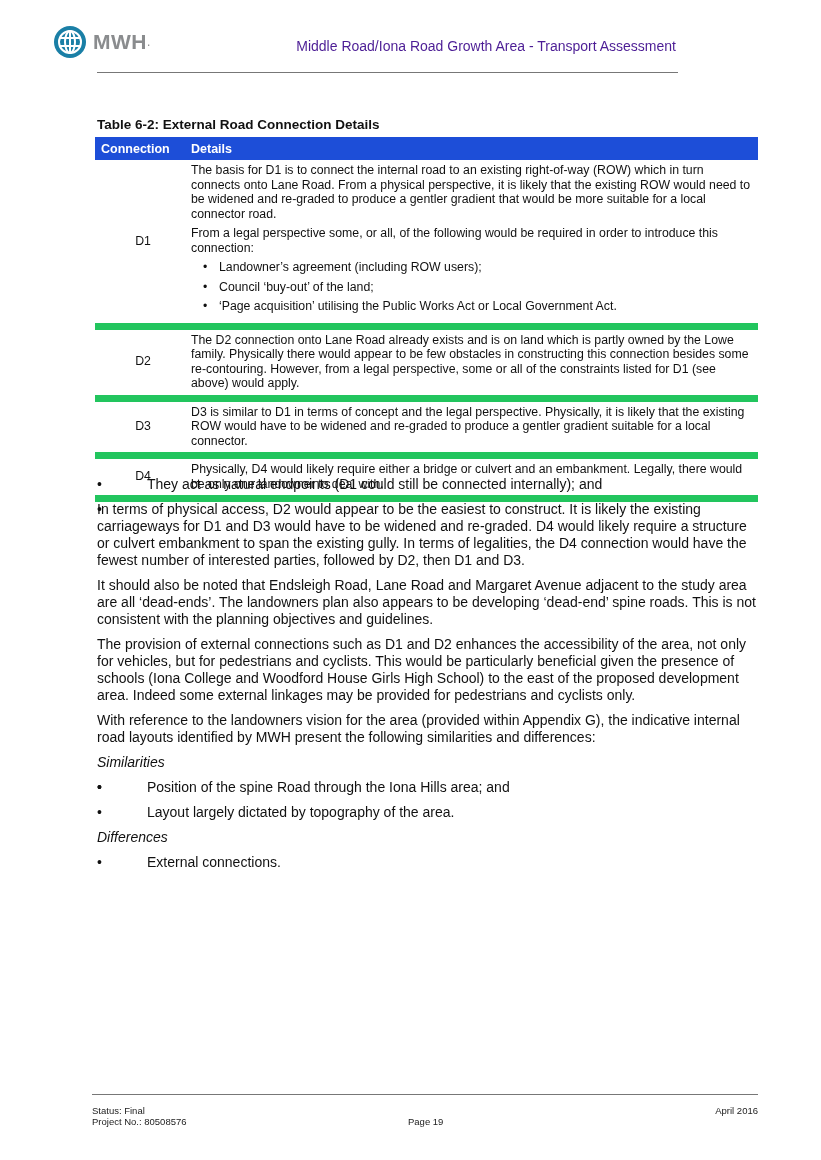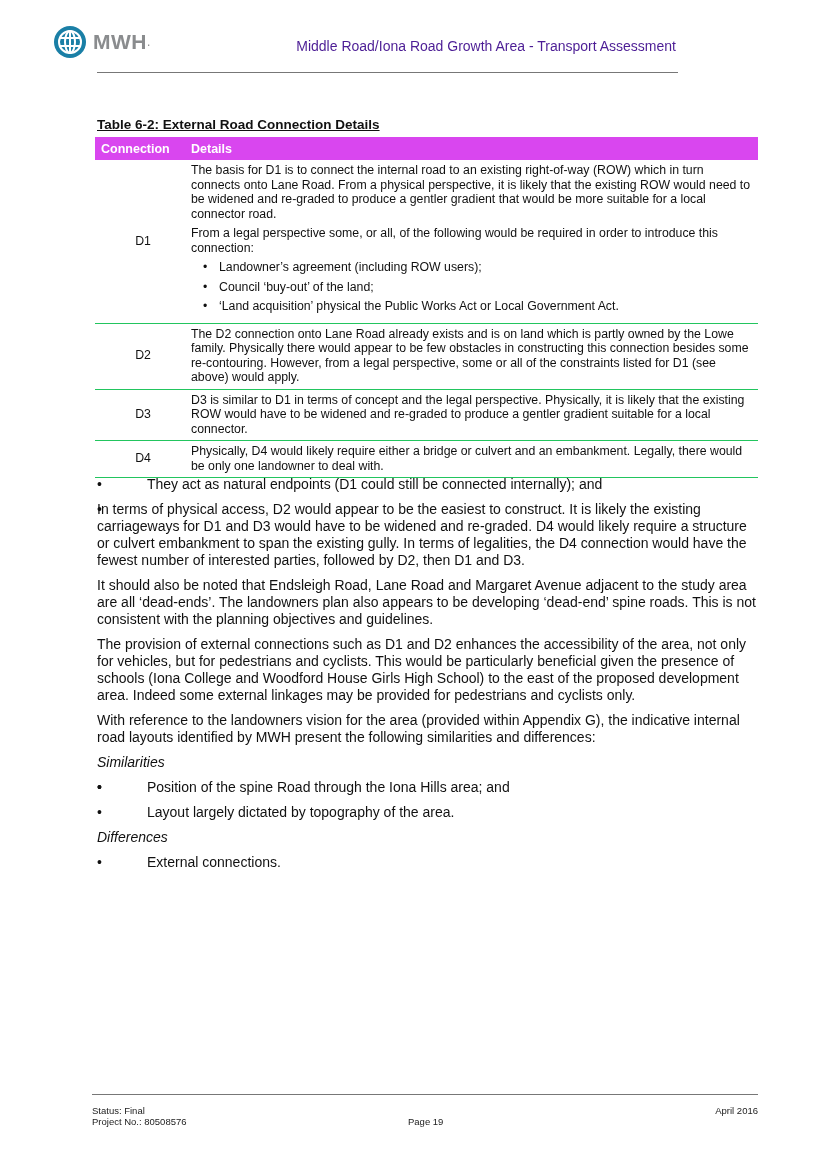--- a/index.html
+++ b/index.html
@@ -7,27 +7,27 @@
          font-family: "Liberation Sans", sans-serif; color: #111; }
   .header { position: absolute; left: 0; top: 0; width: 740px; height: 80px; }
   .logo { position: absolute; left: 53px; top: 25px; display: flex; align-items: center; }
   .logo-globe { width: 34px; height: 34px; }
   .logo-text { font-family: "Liberation Sans", sans-serif; font-weight: bold; font-size: 21px;
                color: #8a8c8e; margin-left: 6px; letter-spacing: 0.5px; }
   .logo-dot { font-size: 12px; color: #8a8c8e; }
   .header-title { position: absolute; right: 64px; top: 38px; font-size: 14px; color: #4c1d95; }
   .header-rule { position: absolute; left: 97px; right: 62px; top: 72px; height: 0; border-top: 1px solid #777; }
 
-  .table-caption { position: absolute; left: 97px; top: 117px; font-size: 13.5px; font-weight: bold; text-decoration: underline; }
+  .table-caption { position: absolute; left: 97px; top: 117px; font-size: 13.5px; font-weight: bold; }
   .conn-table { position: absolute; left: 95px; top: 137px; width: 663px; border-collapse: collapse; }
-  .conn-table th { background: #d946ef; color: #fff; font-size: 12.5px; font-weight: bold;
+  .conn-table th { background: #1d4ed8; color: #fff; font-size: 12.5px; font-weight: bold;
                    text-align: left; padding: 3px 6px 3px 6px; height: 17px; margin-left: 20px; }
   .conn-table th.c1 { width: 78px; }
   .conn-table td { font-size: 12.3px; line-height: 14.5px; vertical-align: middle; padding: 3px 6px 4px 6px;
-                   border-bottom: 1px solid #22c55e; }
+                   border-bottom: 7px solid #22c55e; }
   .conn-table td.id { text-align: center; padding-right: 0; }
   .conn-table td p { margin: 0 0 5px 0; }
   .conn-table td p:last-child { margin-bottom: 0; }
   .conn-table ul { margin: 3px 0 0 0; padding-left: 28px; list-style: none; }
   .conn-table li { position: relative; margin-bottom: 5px; }
   .conn-table li::before { content: "•"; position: absolute; left: -16px; }
 
   .body { position: absolute; left: 97px; top: 476px; width: 665px; font-size: 14px; line-height: 17px; }
   .body p { margin: 0 0 8px 0; }
   .bullets { margin: 0 0 6px 0; padding: 0; list-style: none; }
@@ -75,21 +75,21 @@
   </thead>
   <tbody>
     <tr>
       <td class="id">D1</td>
       <td>
         <p>The basis for D1 is to connect the internal road to an existing right-of-way (ROW) which in turn connects onto Lane Road. From a physical perspective, it is likely that the existing ROW would need to be widened and re-graded to produce a gentler gradient that would be more suitable for a local connector road.</p>
         <p>From a legal perspective some, or all, of the following would be required in order to introduce this connection:</p>
         <ul>
           <li>Landowner’s agreement (including ROW users);</li>
           <li>Council ‘buy-out’ of the land;</li>
-          <li>‘Land acquisition’ physical the Public Works Act or Local Government Act.</li>
+          <li>‘Page acquisition’ utilising the Public Works Act or Local Government Act.</li>
         </ul>
       </td>
     </tr>
     <tr>
       <td class="id">D2</td>
       <td>
         <p>The D2 connection onto Lane Road already exists and is on land which is partly owned by the Lowe family. Physically there would appear to be few obstacles in constructing this connection besides some re-contouring. However, from a legal perspective, some or all of the constraints listed for D1 (see above) would apply.</p>
       </td>
     </tr>
     <tr>

